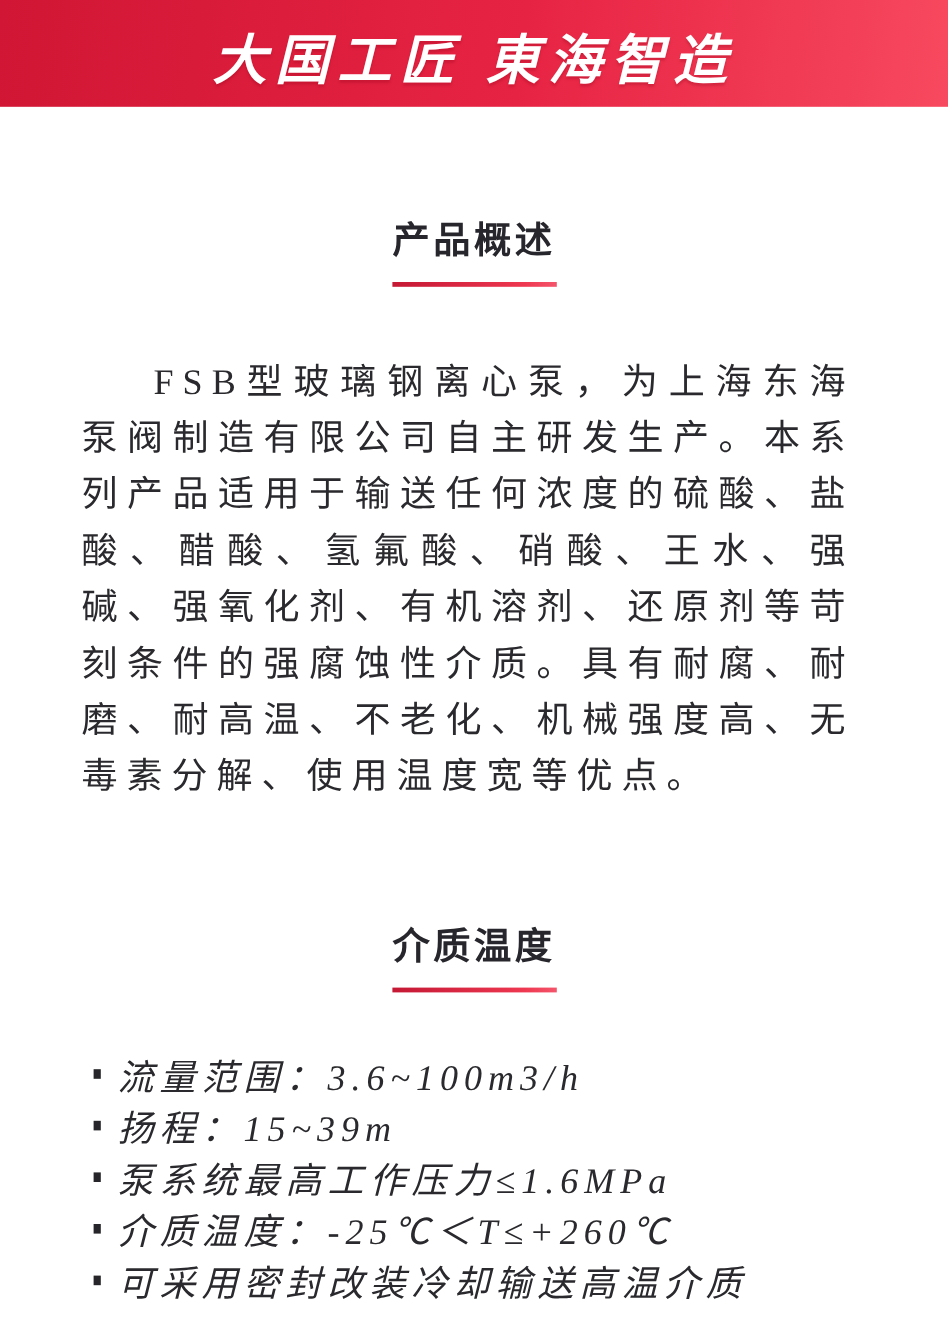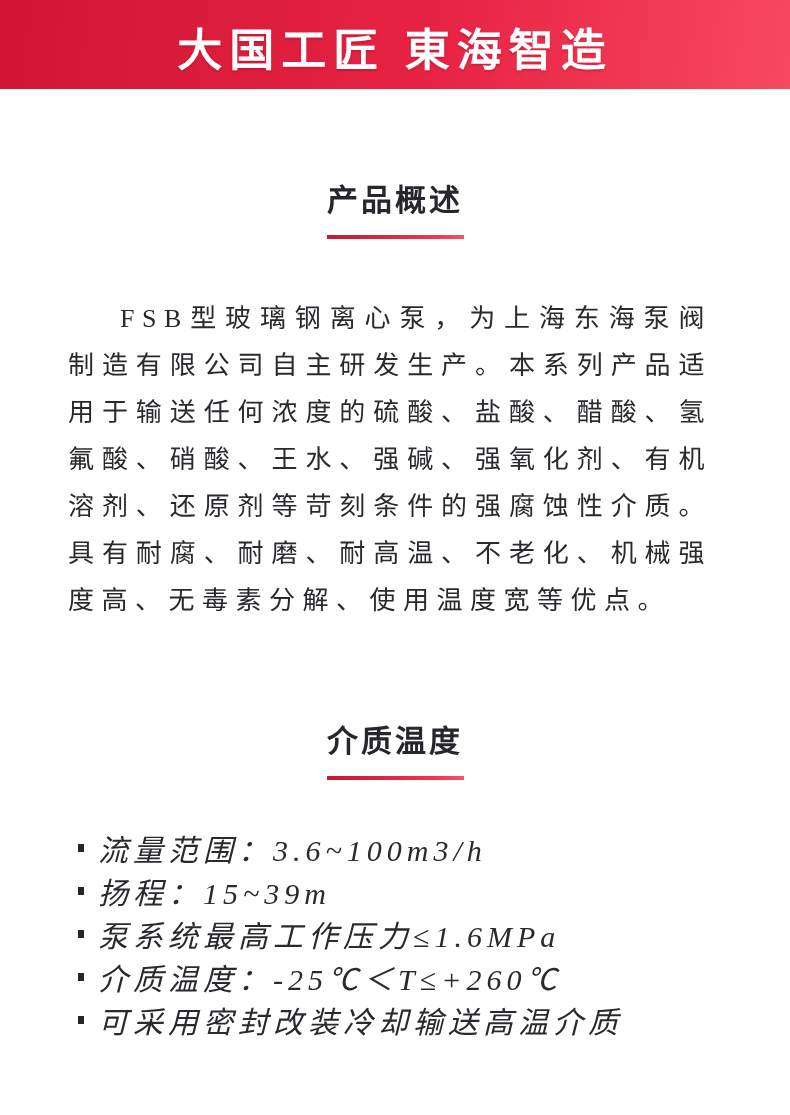--- a/index.html
+++ b/index.html
@@ -36,20 +36,21 @@
   .banner-title {
     margin: 0;
     padding-top: 3px;
     color: var(--banner-text, #ffffff);
     font-size: 45px;
     font-weight: bold;
     letter-spacing: 7px;
     white-space: nowrap;
     text-shadow: 0 2px 2px rgba(140, 0, 25, 0.25);
     font-family: "Liberation Sans", sans-serif;
+    font-style: italic;
   }
 
   
   .section-title {
     margin: 11px;
     text-align: center;
     font-size: 31px;
     font-weight: bold;
     letter-spacing: 3px;
     color: var(--title-color, #26262c);
@@ -60,21 +61,21 @@
   .title-underline {
     width: 137px;
     height: 4px;
     margin: 15px auto 0;
     background: linear-gradient(90deg, #c41834 0%, #ee3750 80%, #f4556b 100%);
   }
 
   
   .overview-paragraph {
     margin: 56px 78px 0 68px;
-    font-size: 26px;
+    font-size: 30px;
     line-height: 47px;
     letter-spacing: 7.5px;
     color: var(--body-text, #2a2a2e);
     text-align: justify;
     text-justify: inter-character;
     text-indent: 2em;
     font-family: "Liberation Serif", serif;
   }
 
   

